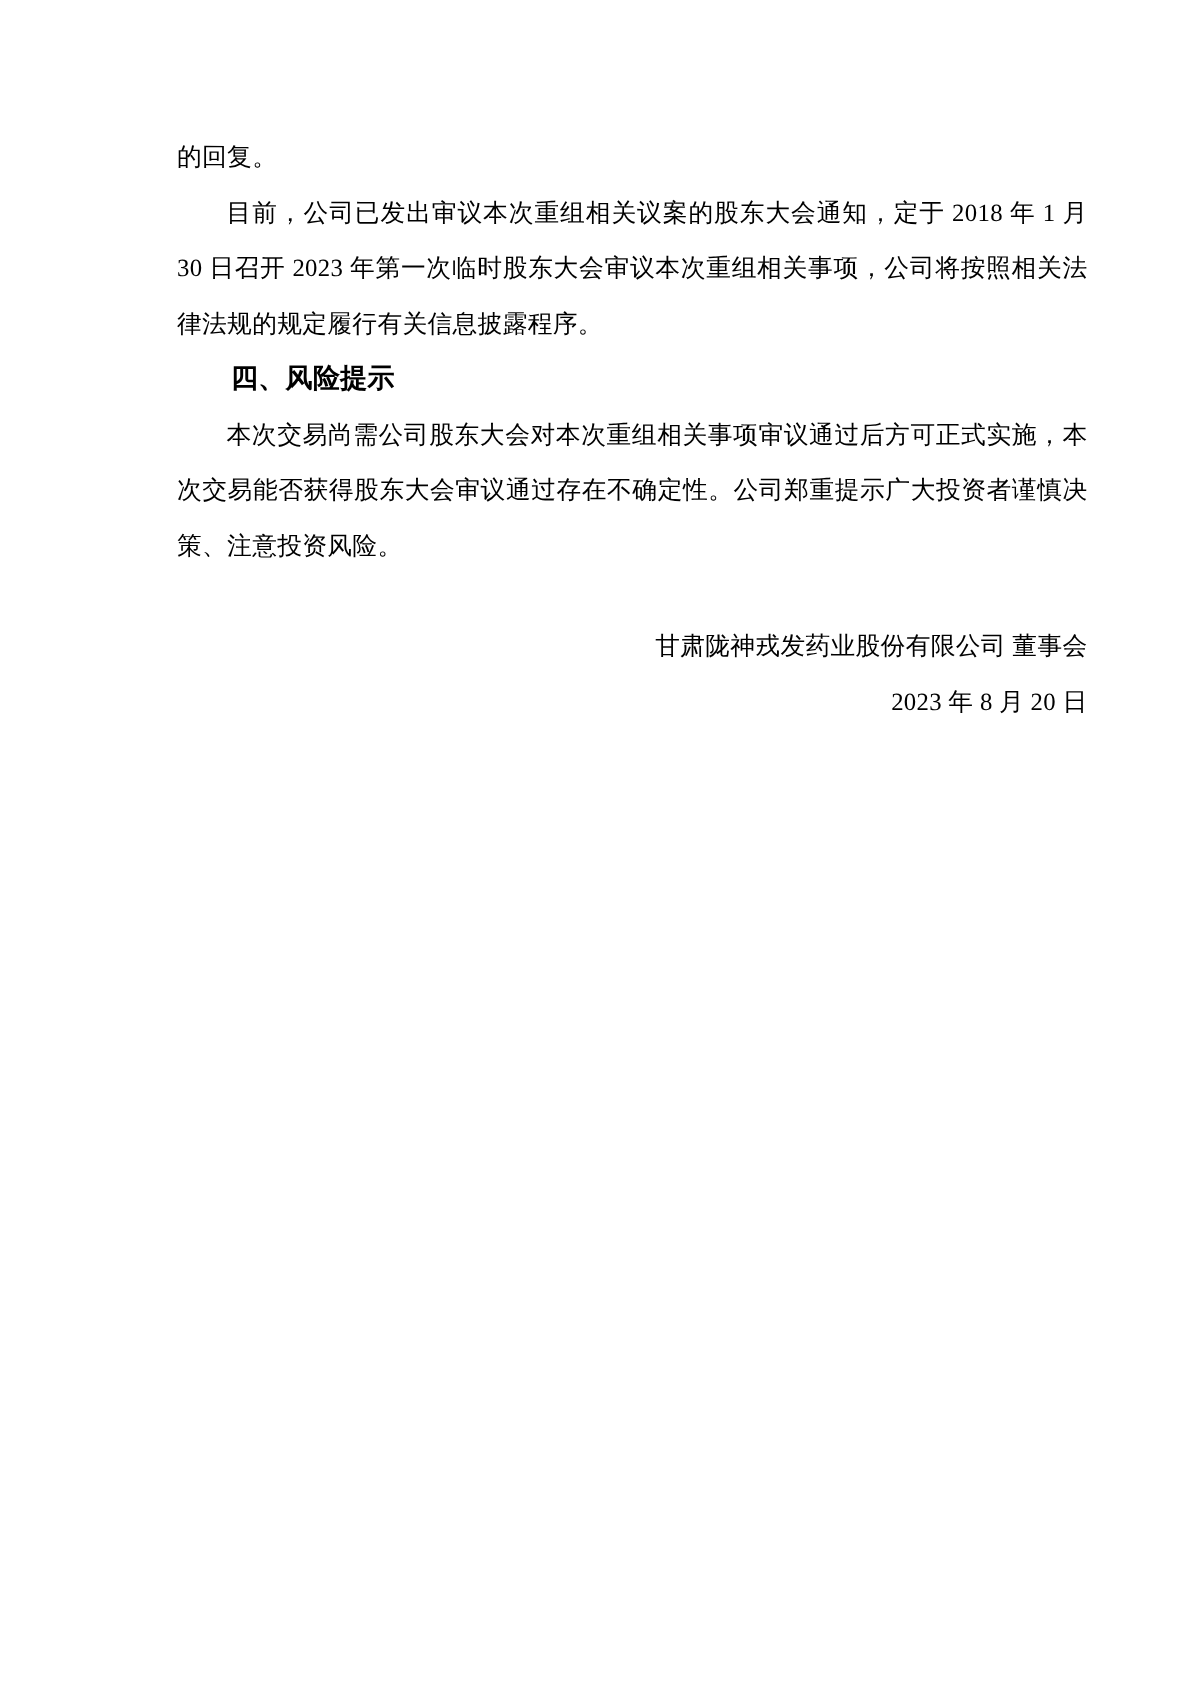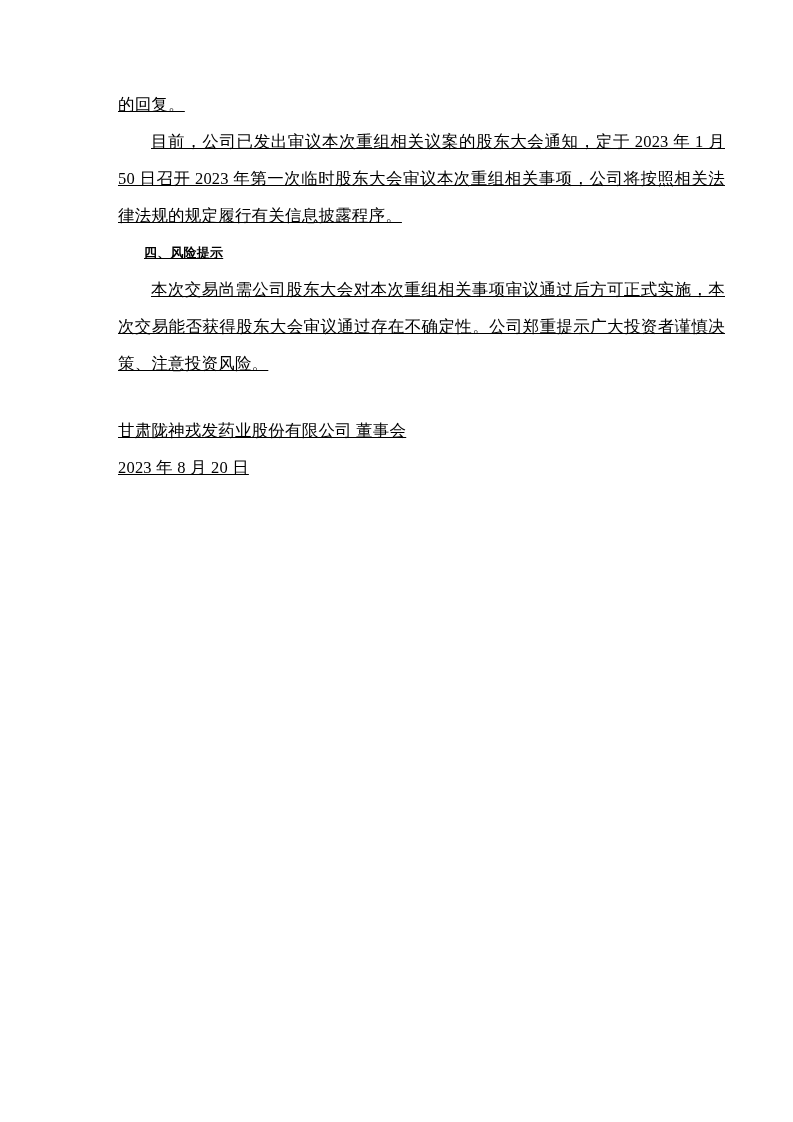--- a/index.html
+++ b/index.html
@@ -13,61 +13,60 @@
     position: relative;
     font-family: "Liberation Serif", "DejaVu Serif", serif;
     color: #000000;
   }
   .page {
     box-sizing: border-box;
     width: 793px;
     height: 980px;
     padding: 86px 68px 0 118px;
     background: #ffffff;
-    text-decoration: underline;
   }
   .body-text {
     margin: 0;
     font-size: 16.5px;
     line-height: 37px;
     text-align: justify;
     letter-spacing: 0.2px;
   }
   .indent {
     text-indent: 2em;
   }
   .section-heading {
     margin: 0;
-    font-size: 13px;
+    font-size: 18px;
     line-height: 37px;
     font-weight: bold;
     text-indent: 2em;
     font-family: "Liberation Sans", "DejaVu Sans", sans-serif;
     letter-spacing: 0.2px;
   }
   .signature {
     margin-top: 30px;
-    text-align: left;
+    text-align: right;
   }
   .sig-line {
     margin: 0;
     font-size: 16.5px;
     line-height: 37px;
     letter-spacing: 0.2px;
   }
 </style>
 </head>
 <body>
 
 <div class="page">
 
   <p class="body-text">的回复。</p>
 
 
-  <p class="body-text indent">目前，公司已发出审议本次重组相关议案的股东大会通知，定于 2023 年 1 月 50 日召开 2023 年第一次临时股东大会审议本次重组相关事项，公司将按照相关法律法规的规定履行有关信息披露程序。</p>
+  <p class="body-text indent">目前，公司已发出审议本次重组相关议案的股东大会通知，定于 2018 年 1 月 30 日召开 2023 年第一次临时股东大会审议本次重组相关事项，公司将按照相关法律法规的规定履行有关信息披露程序。</p>
 
   <h3 class="section-heading">四、风险提示</h3>
 
   <p class="body-text indent">本次交易尚需公司股东大会对本次重组相关事项审议通过后方可正式实施，本次交易能否获得股东大会审议通过存在不确定性。公司郑重提示广大投资者谨慎决策、注意投资风险。</p>
 
 
 
   <div class="signature">
     <p class="sig-line">甘肃陇神戎发药业股份有限公司 董事会</p>
     <p class="sig-line">2023 年 8 月 20 日</p>

